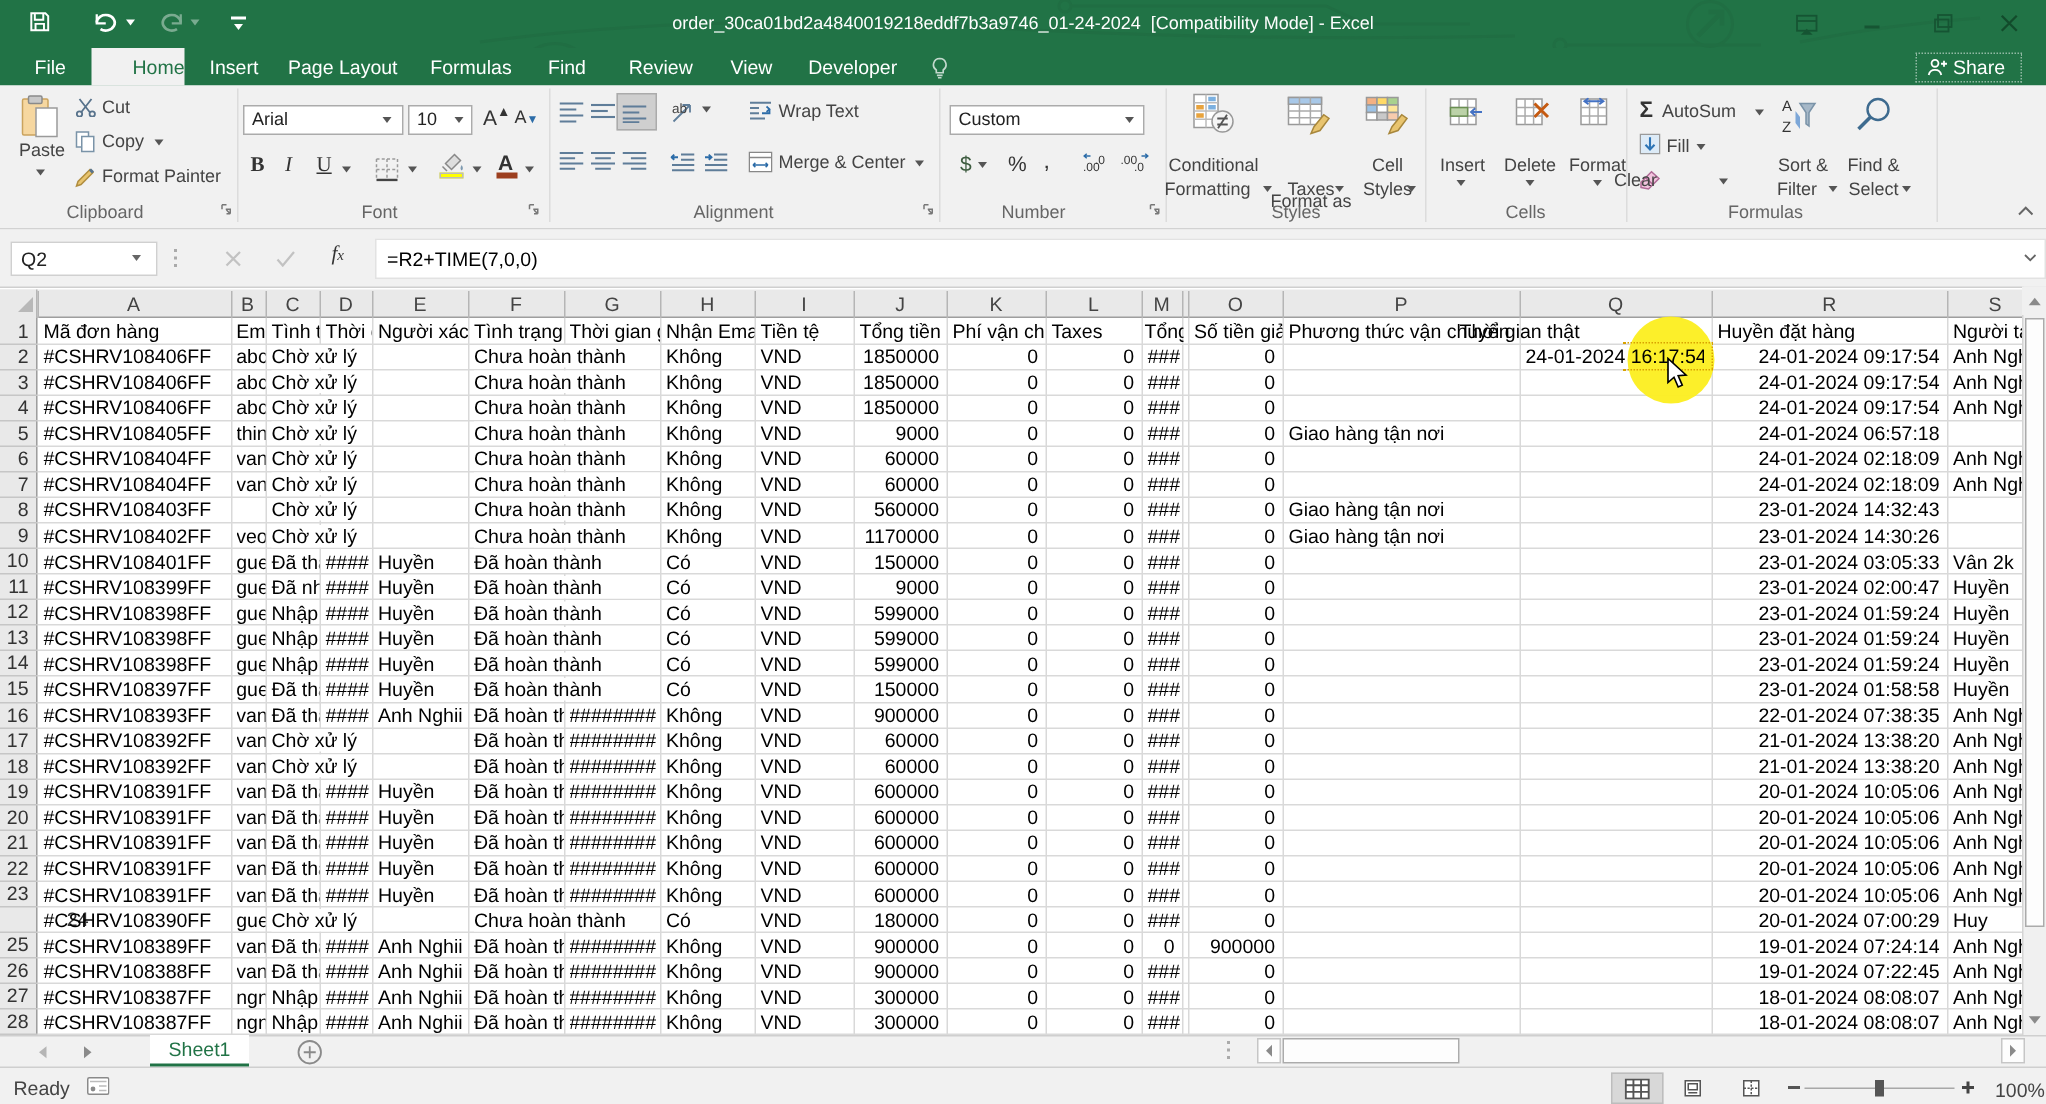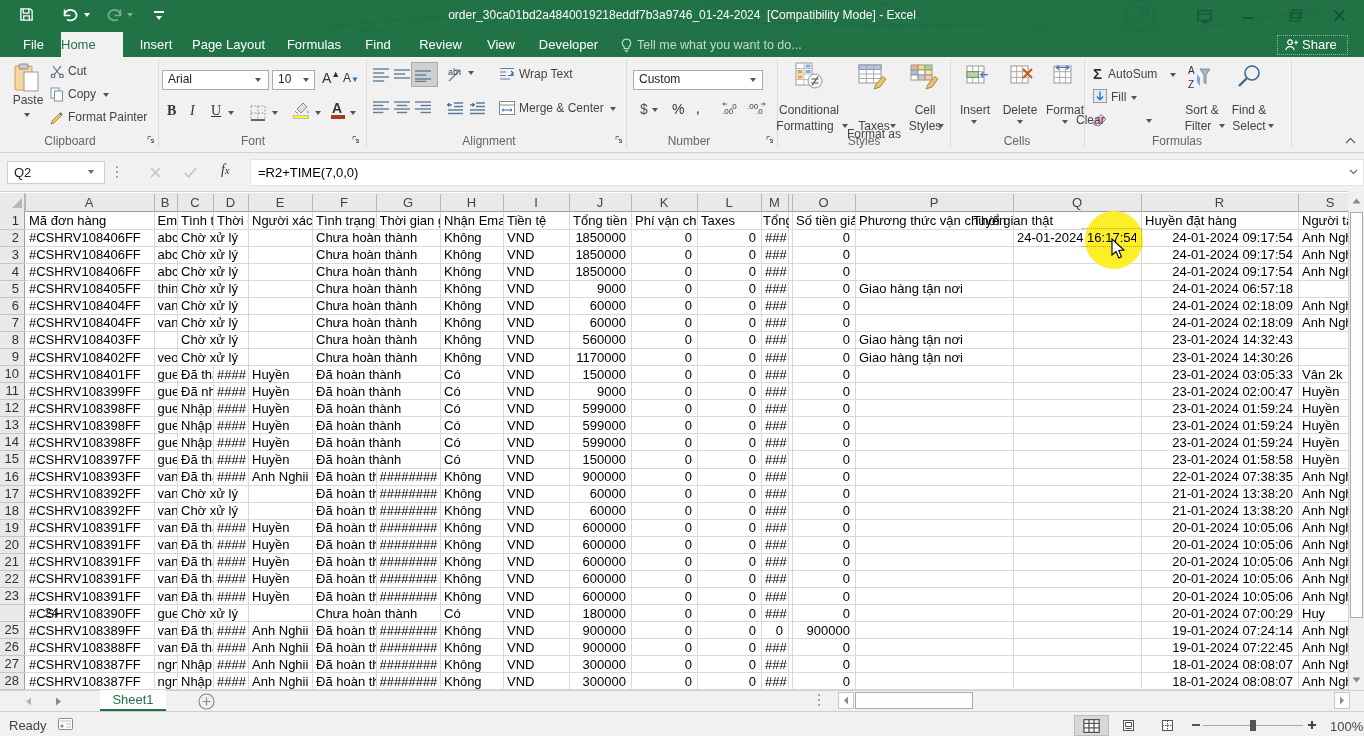--- a/index.html
+++ b/index.html
@@ -55,36 +55,35 @@
         <rect x="3" y="1" width="9" height="8"></rect>
         <rect x="1" y="4" width="9" height="8"></rect>
       </g>
     </svg>
     <svg class="abs" style="left:1333px;top:9px;" width="13" height="13" viewBox="0 0 13 13">
       <path d="M1.5 1.5 L11.5 11.5 M11.5 1.5 L1.5 11.5" stroke="#12492b" stroke-width="1.5" opacity=".95"></path>
     </svg>
   </div>
 <div class="abs" style="left:0;top:32px;width:1364px;height:25px;background:#217346;">
     <div class="abs" style="left:61px;top:0;width:62px;height:25px;background:#f1f1f1;"></div>
-    <div class="abs" style="left:61px;top:0;width:62px;height:25px;line-height:26px;text-align:left;font-size:13px;color:#217346;">Home</div>
+    <div class="abs" style="left:61px;top:0;width:62px;height:25px;line-height:26px;text-align:right;font-size:13px;color:#217346;">Home</div>
     <div class="abs" style="left:19px;top:0;width:29px;height:25px;line-height:26px;text-align:center;font-size:13px;color:#fff;">File</div>
     <div class="abs" style="left:139px;top:0;width:34px;height:25px;line-height:26px;text-align:center;font-size:13px;color:#fff;">Insert</div>
     <div class="abs" style="left:191px;top:0;width:75px;height:25px;line-height:26px;text-align:center;font-size:13px;color:#fff;">Page Layout</div>
     <div class="abs" style="left:285px;top:0;width:58px;height:25px;line-height:26px;text-align:center;font-size:13px;color:#fff;">Formulas</div>
     <div class="abs" style="left:362px;top:0;width:32px;height:25px;line-height:26px;text-align:center;font-size:13px;color:#fff;">Find</div>
     <div class="abs" style="left:417px;top:0;width:47px;height:25px;line-height:26px;text-align:center;font-size:13px;color:#fff;">Review</div>
     <div class="abs" style="left:485px;top:0;width:32px;height:25px;line-height:26px;text-align:center;font-size:13px;color:#fff;">View</div>
     <div class="abs" style="left:537px;top:0;width:63px;height:25px;line-height:26px;text-align:center;font-size:13px;color:#fff;">Developer</div>
     <svg class="abs" style="left:621px;top:6px;" width="11" height="15" viewBox="0 0 11 15">
       <g stroke="#c3d9cd" fill="none" stroke-width="1.1">
         <path d="M5.5 1 a4.2 4.2 0 0 1 2.3 7.7 l0 1.8 h-4.6 l0 -1.8 A4.2 4.2 0 0 1 5.5 1 z"></path>
         <path d="M3.6 12.2 h3.8 M4.3 13.8 h2.4"></path>
       </g>
     </svg>
-    <div class="abs" style="left:637px;top:0;height:25px;line-height:26px;font-size:12.5px;color:#c3d9cd;">Tell me what you want to do...</div>
     <div class="abs" style="left:1277px;top:2.5px;width:71px;height:20px;border:1px dotted rgba(255,255,255,.5);"></div>
     <svg class="abs" style="left:1284px;top:6px;" width="15" height="14" viewBox="0 0 15 14">
       <g stroke="#fff" fill="none" stroke-width="1.2">
         <circle cx="6" cy="4.2" r="2.3"></circle>
         <path d="M1.8 12 a4.3 4.3 0 0 1 8.4 0"></path>
         <path d="M12 2.5 v4 M10 4.5 h4"></path>
       </g>
     </svg>
     <div class="abs" style="left:1302px;top:0;height:25px;line-height:25px;font-size:13px;color:#fff;">Share</div>
   </div>

